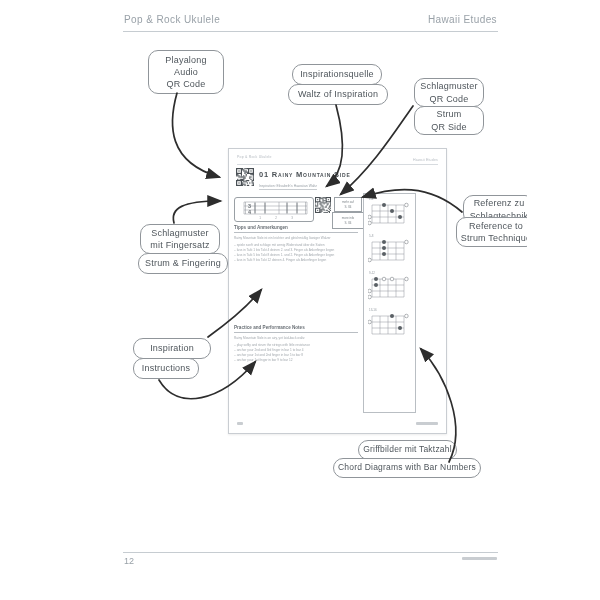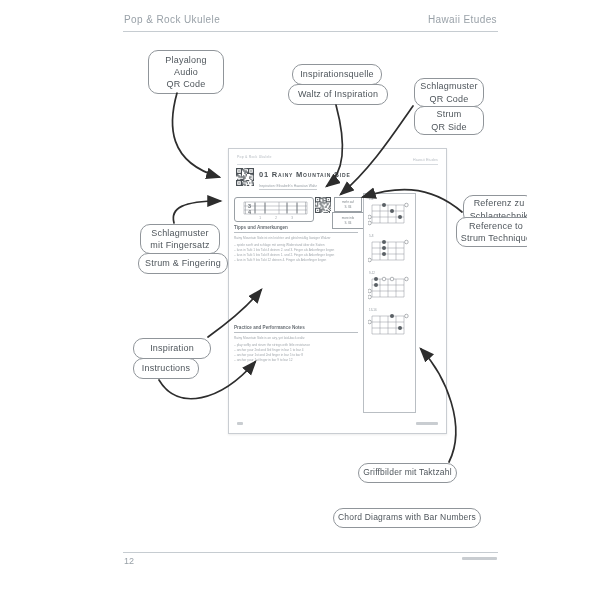--- a/index.html
+++ b/index.html
@@ -58,22 +58,22 @@
 <div class="abs label" style="left:414px;top:106px;width:68px;height:27px">Strum
 QR Side</div>
 
 <div class="abs label" style="left:140px;top:224px;width:78px;height:28px">Schlagmuster
 mit Fingersatz</div>
 <div class="abs label" style="left:138px;top:253px;width:88px;height:19px">Strum &amp; Fingering</div>
 
 <div class="abs label" style="left:133px;top:338px;width:76px;height:19px">Inspiration</div>
 <div class="abs label" style="left:133px;top:358px;width:64px;height:19px">Instructions</div>
 
-<div class="abs label small" style="left:358px;top:463px;width:97px;height:18px">Griffbilder mit Taktzahl</div>
-<div class="abs label small" style="left:333px;top:508px;width:146px;height:18px">Chord Diagrams with Bar Numbers</div>
+<div class="abs label small" style="left:358px;top:440px;width:97px;height:18px">Griffbilder mit Taktzahl</div>
+<div class="abs label small" style="left:333px;top:458px;width:146px;height:18px">Chord Diagrams with Bar Numbers</div>
 
 <div class="abs" id="right-clip">
   <div class="abs label" style="left:463px;top:195px;width:70px;height:27px">Referenz zu
 Schlagtechnik</div>
   <div class="abs label" style="left:456px;top:217px;width:78px;height:28px">Reference to
 Strum Technique</div>
 </div>
 
 <div class="abs" id="minipage">
   <div class="abs mp-hdr" style="left:8px;top:6px">Pop &amp; Rock Ukulele</div>

